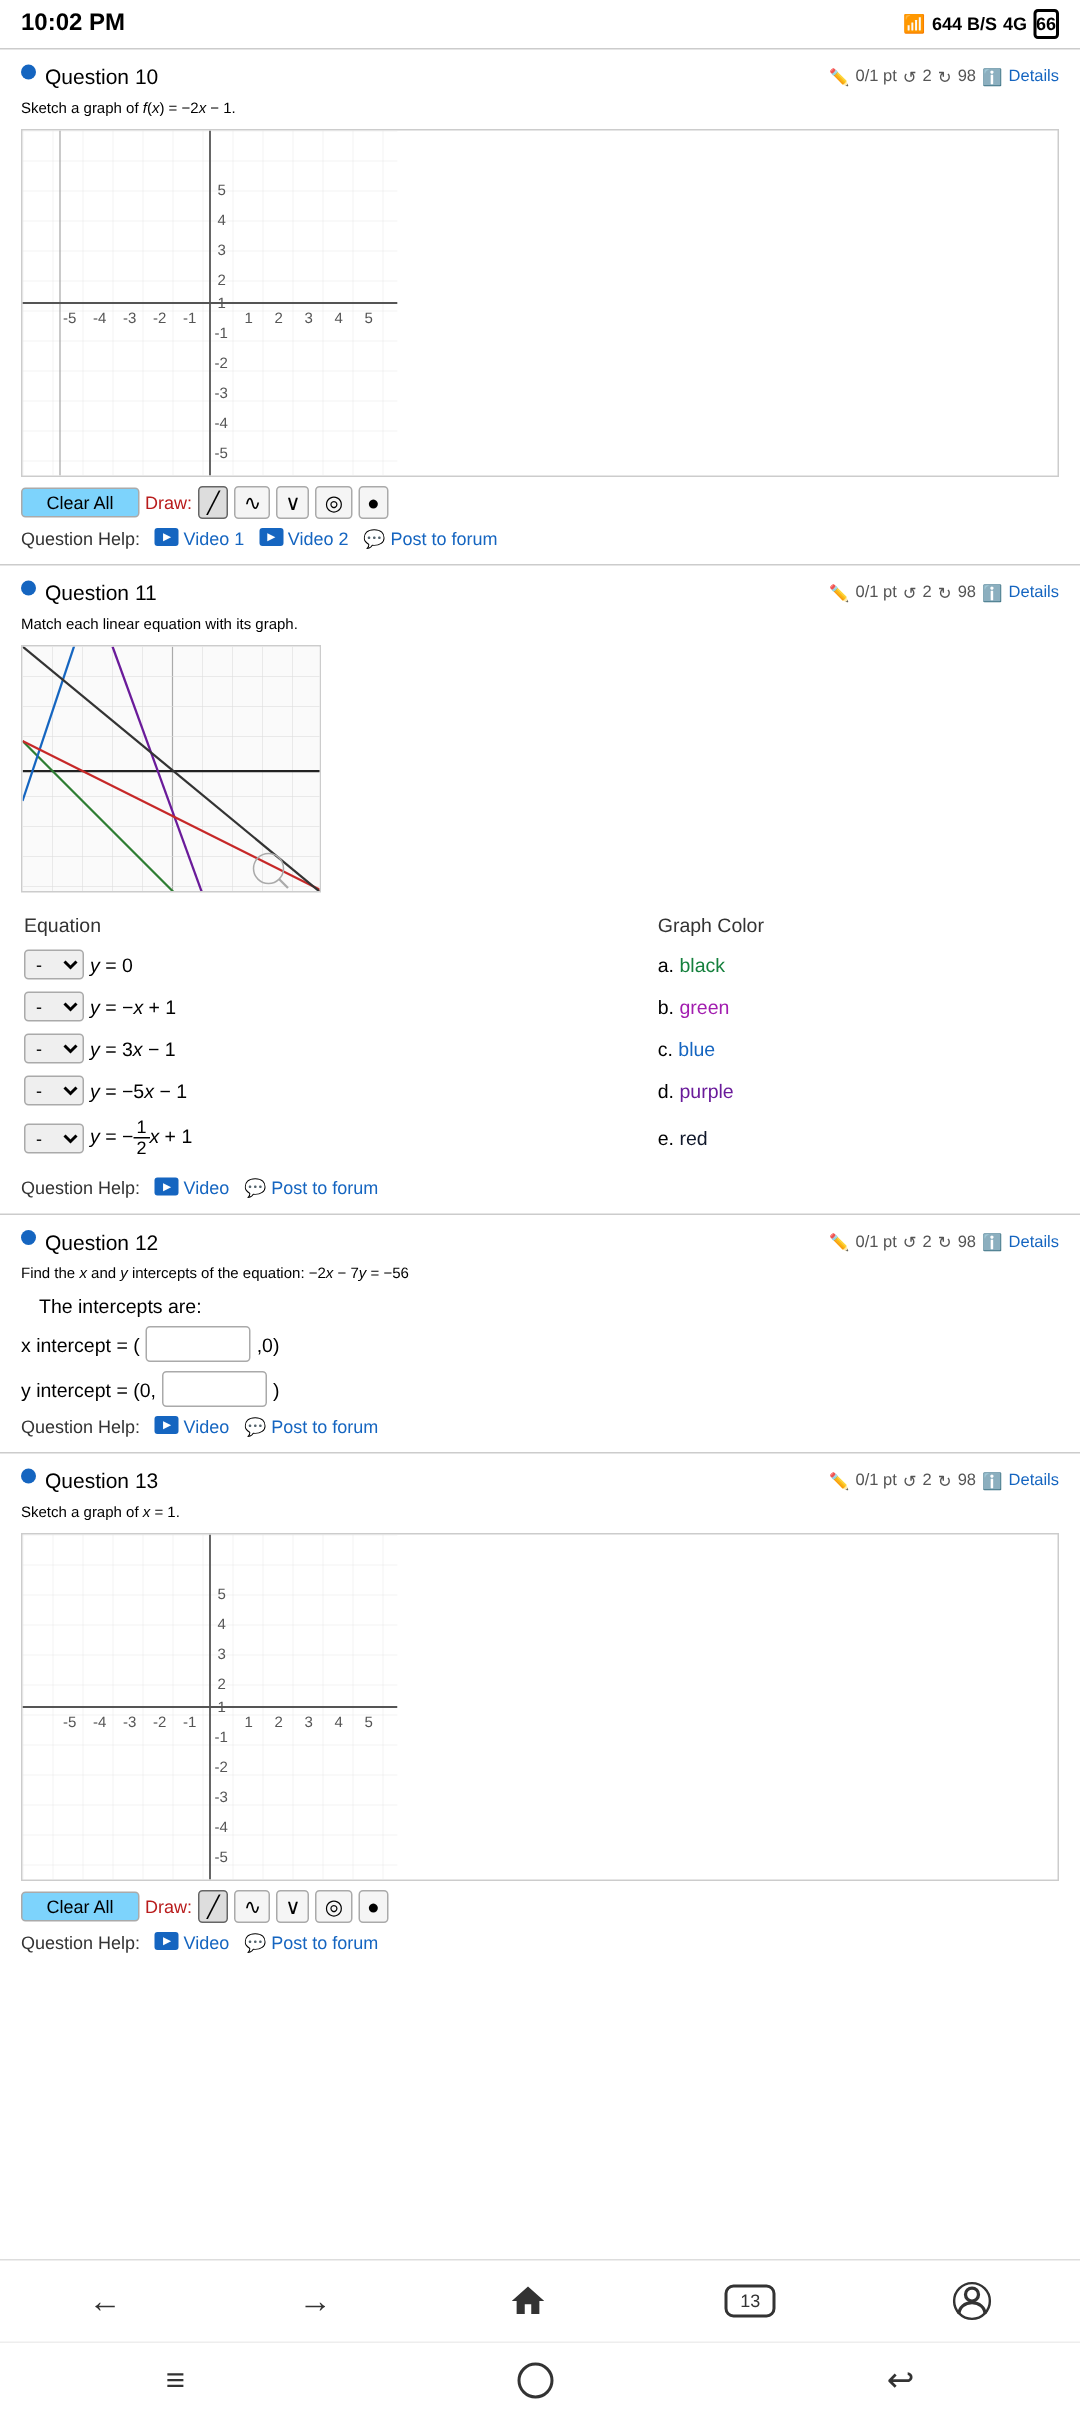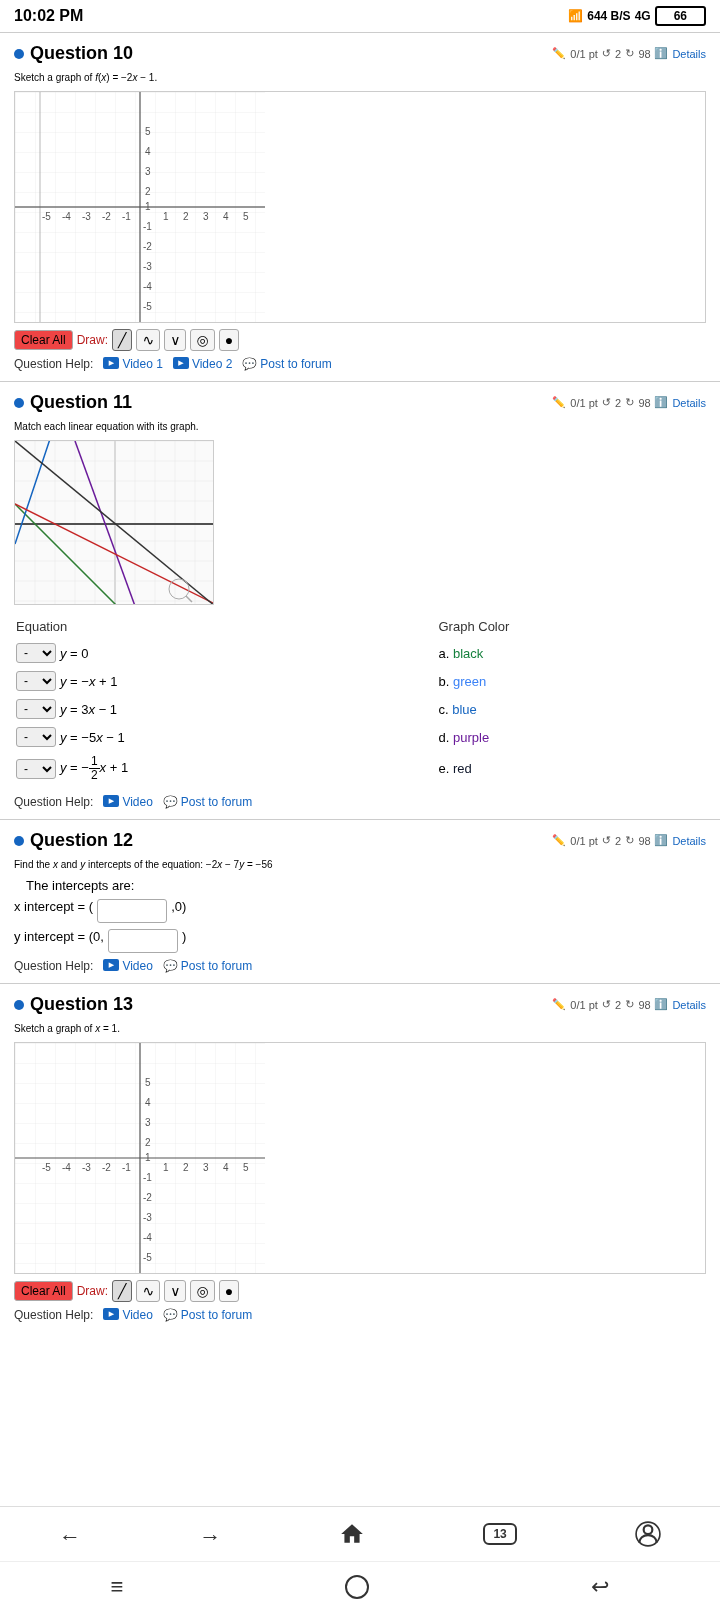--- a/index.html
+++ b/index.html
@@ -20,41 +20,41 @@
       padding: 6px 14px;
       background: #fff;
       font-size: 14px;
       font-weight: bold;
     }
     .status-left { font-size: 16px; font-weight: bold; }
     .status-right { display: flex; align-items: center; gap: 4px; font-size: 12px; }
     .battery-box {
       border: 2px solid #000;
       border-radius: 3px;
-      padding: 1px 17px;
+      padding: 1px 0;
       font-size: 12px;
       font-weight: bold;
     }
 
     
     .question-section {
       border-top: 1px solid #ccc;
       padding: 10px 14px;
     }
     .question-header {
       display: flex;
       justify-content: space-between;
       align-items: center;
       margin-bottom: 8px;
     }
     .question-title {
-      font-size: 18px;
-      font-weight: bold;
-      display: flex;
-      align-items: center;
+      font-size: 14px;
+      font-weight: normal;
+      display: flex;
+      align-items: flex-start;
       gap: 6px;
     }
     .question-dot {
       width: 10px; height: 10px;
       background: #1565c0;
       border-radius: 50%;
       display: inline-block;
     }
     .question-meta {
       font-size: 11px;
@@ -86,22 +86,22 @@
       background: #f5f5f5;
       border-radius: 3px;
       padding: 2px 5px;
       font-size: 14px;
       cursor: pointer;
     }
     .draw-btn.active { background: #ddd; border-color: #666; }
     .clear-all-btn {
       font-size: 12px;
       border: 1px solid #aaa;
-      background: #ef4444;
-      padding: 2px 6px;
+      background: #7dd3fc;
+      padding: 2px 16px;
       border-radius: 3px;
       cursor: pointer;
     }
 
     
     .question-help {
       font-size: 12px;
       color: #333;
       margin-top: 6px;
       display: flex;
@@ -157,28 +157,29 @@
       gap: 4px;
     }
     .match-select {
       font-size: 12px;
       border: 1px solid #aaa;
       border-radius: 3px;
       padding: 1px 3px;
       width: 40px;
     }
     .color-black { color: #15803d; }
-    .color-green { color: #3b82f6; }
+    .color-green { color: #a21caf; }
     .color-blue { color: #1565c0; }
     .color-purple { color: #6a1b9a; }
     .color-red { color: #0f172a; }
 
     
     .intercept-row {
       display: flex;
+      align-items: center;
       gap: 4px;
       margin: 6px 0;
       font-size: 13px;
     }
     .intercept-input {
       border: 1px solid #aaa;
       border-radius: 3px;
       width: 70px;
       height: 24px;
       font-size: 13px;
@@ -216,21 +217,21 @@
       display: flex;
       align-items: center;
       justify-content: center;
       padding: 4px 10px;
     }
     .nav-icon-box {
       border: 2px solid #333;
       border-radius: 6px;
       padding: 2px 8px;
       font-size: 12px;
-      font-weight: bold;
+      font-weight: normal;
       position: relative;
     }
     .fraction {
       display: inline-flex;
       flex-direction: column;
       align-items: center;
       font-size: 12px;
       vertical-align: middle;
       line-height: 1.1;
     }

